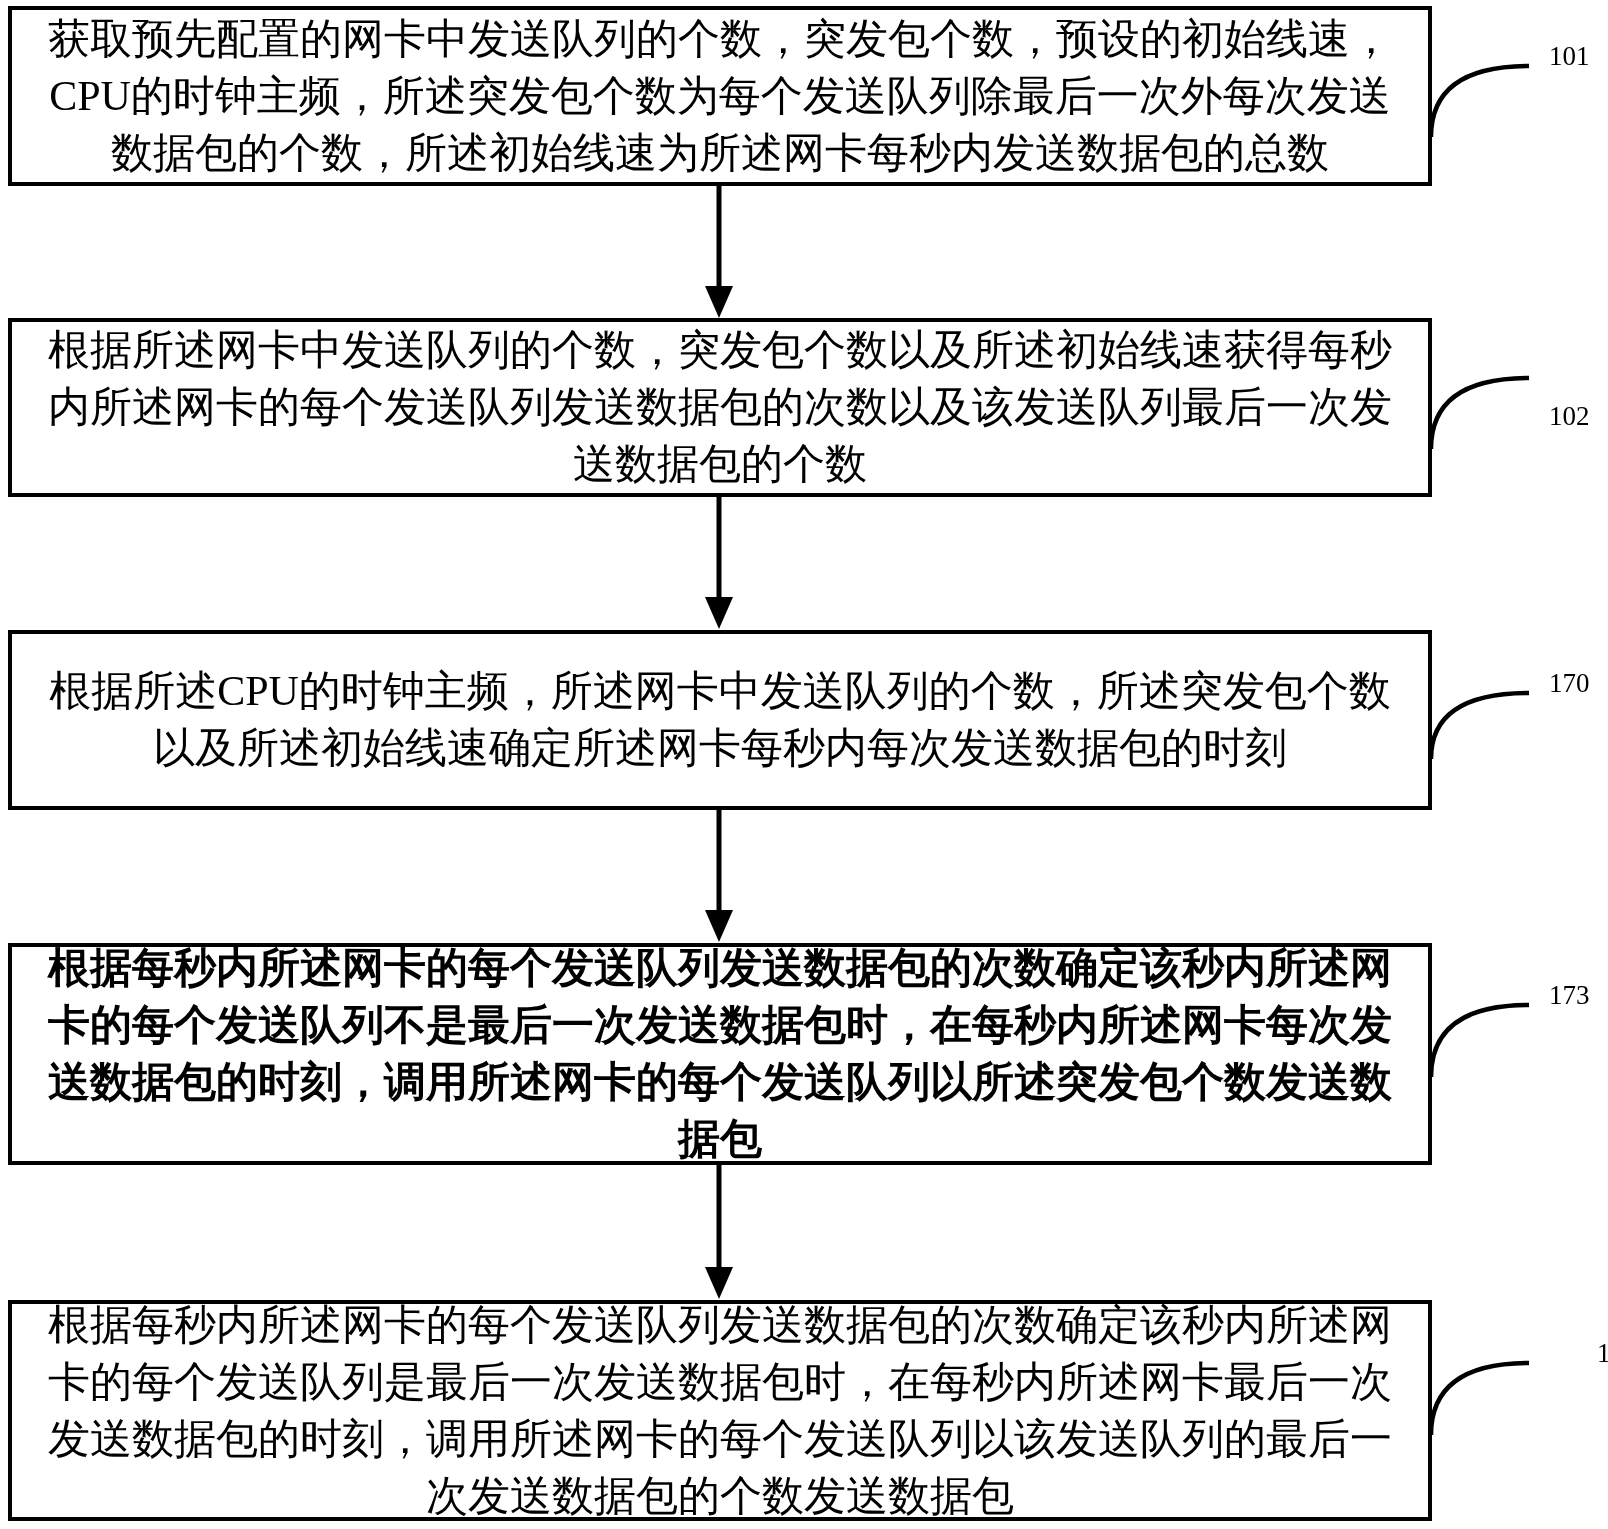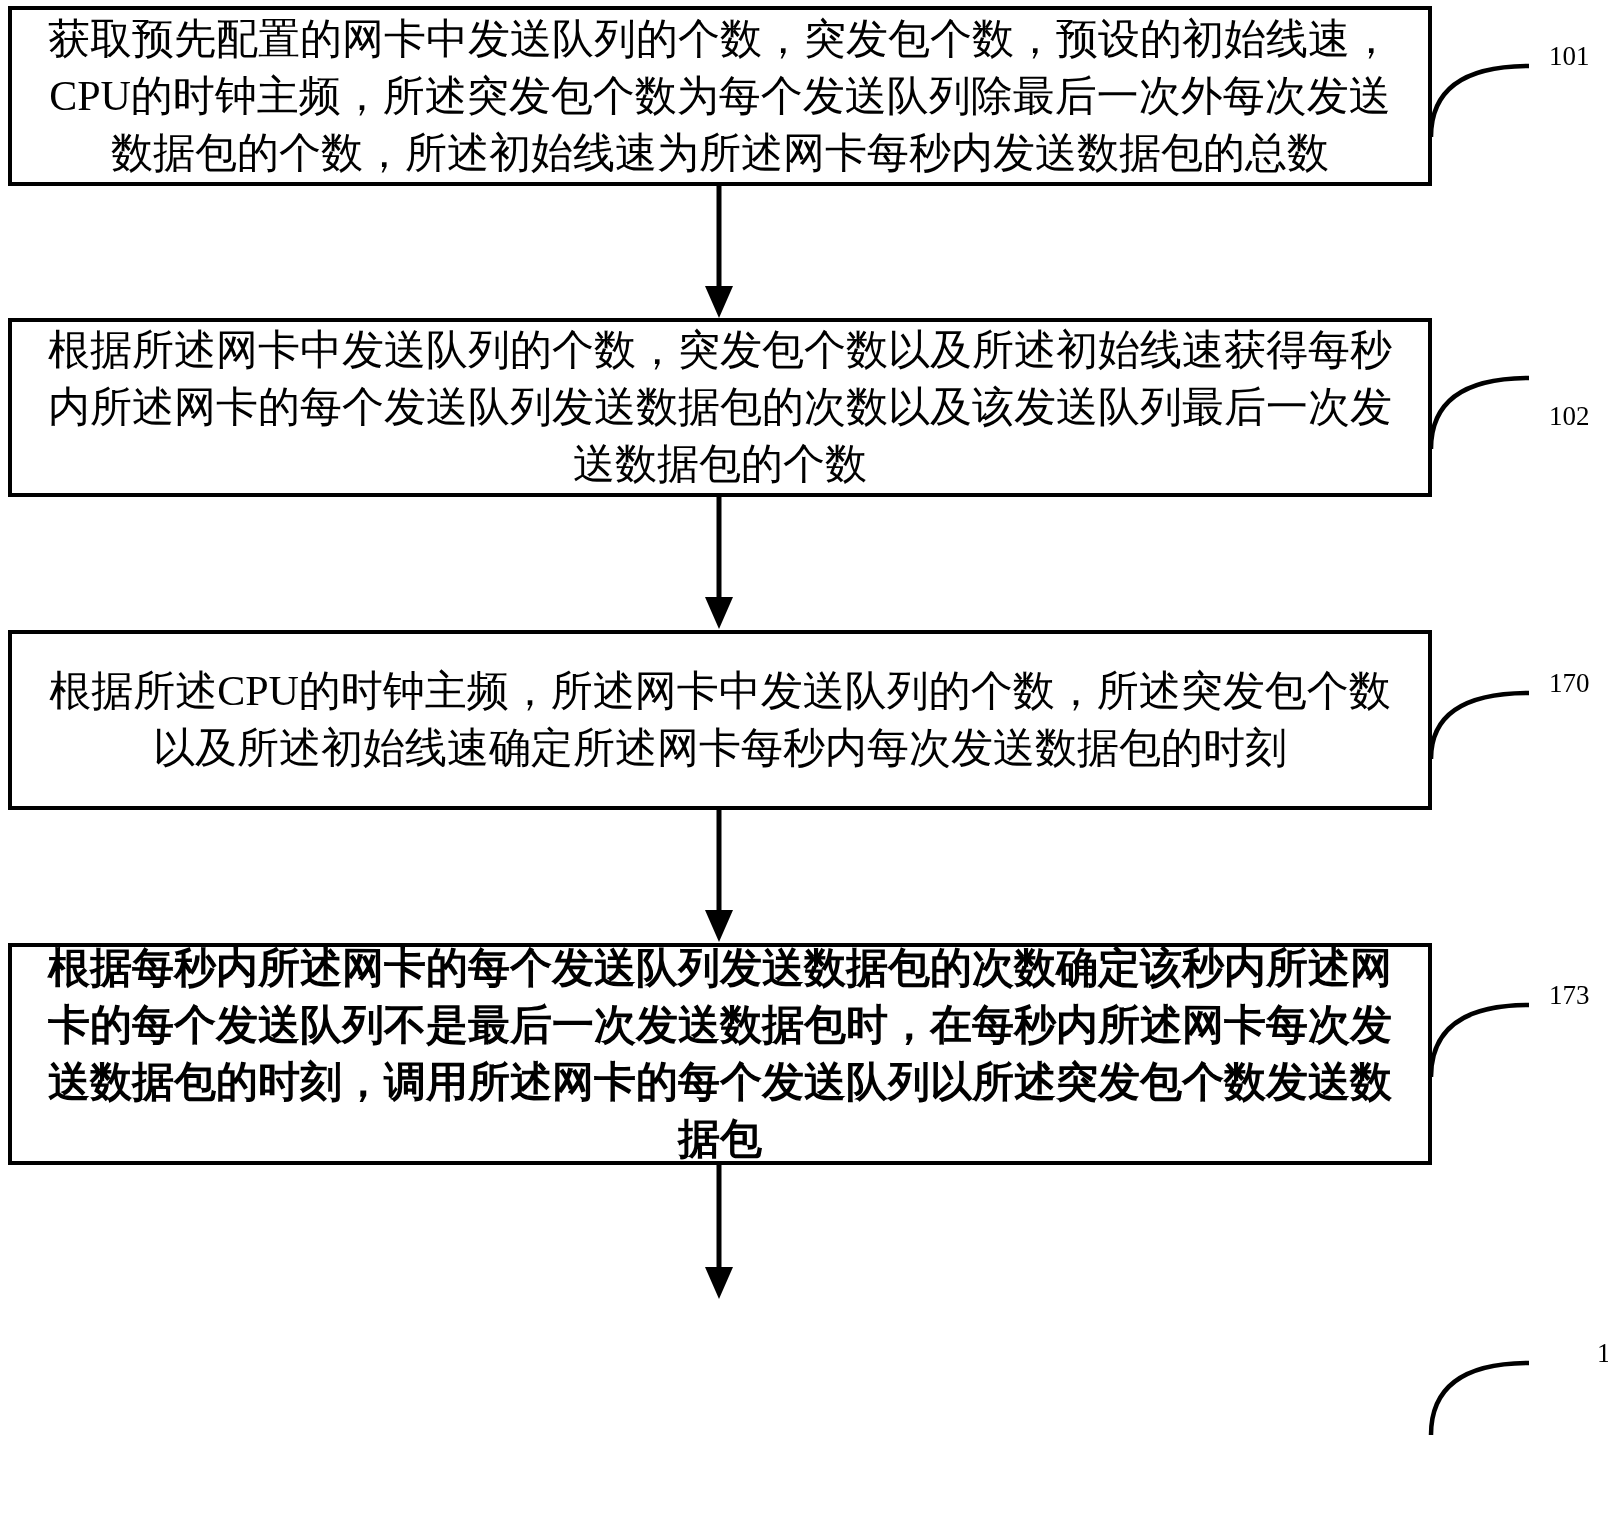--- a/index.html
+++ b/index.html
@@ -66,20 +66,23 @@
   </div>
 
   <div class="step-box" style="top:630px; height:180px;">
     <span class="step-text">根据所述CPU的时钟主频，所述网卡中发送队列的个数，所述突发包个数以及所述初始线速确定所述网卡每秒内每次发送数据包的时刻</span>
   </div>
 
   <div class="step-box" style="top:943px; height:222px;font-weight:bold;">
     <span class="step-text">根据每秒内所述网卡的每个发送队列发送数据包的次数确定该秒内所述网卡的每个发送队列不是最后一次发送数据包时，在每秒内所述网卡每次发送数据包的时刻，调用所述网卡的每个发送队列以所述突发包个数发送数据包</span>
   </div>
 
+  <div class="step-box" style="top:1300px; height:221px;">
+    <span class="step-text">根据每秒内所述网卡的每个发送队列发送数据包的次数确定该秒内所述网卡的每个发送队列是最后一次发送数据包时，在每秒内所述网卡最后一次发送数据包的时刻，调用所述网卡的每个发送队列以该发送队列的最后一次发送数据包的个数发送数据包</span>
+  </div>
 
   <div class="step-label" style="top:36px;">101</div>
   <div class="step-label" style="top:348px;margin-top:48px;">102</div>
   <div class="step-label" style="top:663px;">170</div>
   <div class="step-label" style="top:975px;">173</div>
   <div class="step-label" style="top:1333px;margin-left:48px;">105</div>
 
   <svg class="overlay" width="1608" height="1529" viewBox="0 0 1608 1529">
 
     <g>

